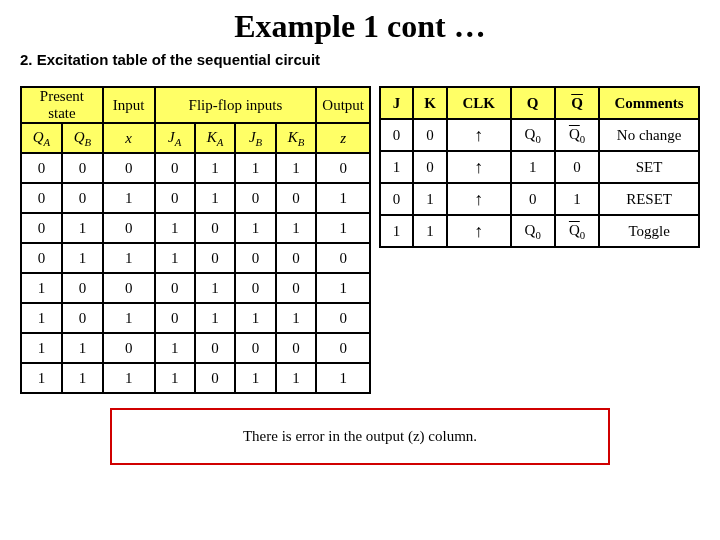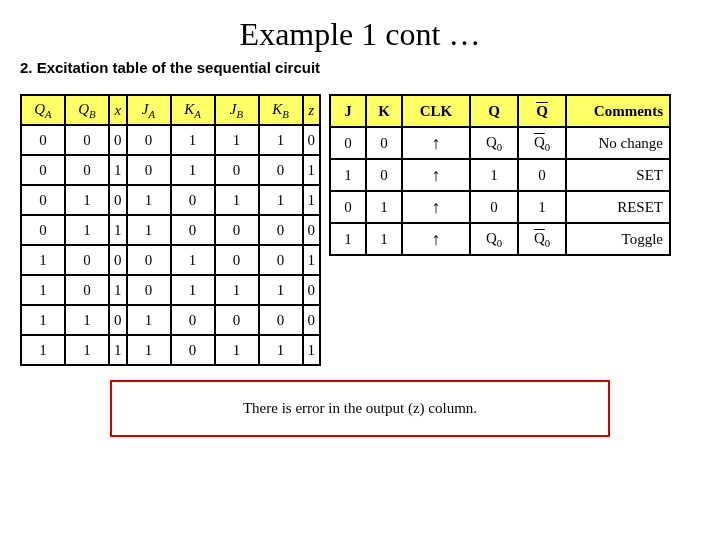--- a/index.html
+++ b/index.html
@@ -8,22 +8,22 @@
     width: 720px;
     height: 540px;
     background: #fff;
     font-family: "Times New Roman", Times, serif;
     color: #000;
     overflow: hidden;
   }
   h1.title {
     text-align: center;
     font-size: 32px;
-    font-weight: normal;
-    margin: 16px 0 6px 0;
+    font-weight: bold;
+    margin: 8px 0 6px 0;
   }
   .subtitles {
     display: flex;
     width: 100%;
     padding: 0 20px 18px 20px;
     box-sizing: border-box;
     gap: 30px;
   }
   .subtitle {
     font-family: Arial, Helvetica, sans-serif;
@@ -64,21 +64,21 @@
     height: 30px;
     padding: 0 6px;
   }
   table.truth th {
     background: #ffff66;
     font-weight: bold;
   }
   table.truth .jk { width: 22px; }
   table.truth .clk { width: 54px; }
   table.truth .q { width: 34px; }
-  table.truth .cm { width: 90px; text-align: right;}
+  table.truth .cm { width: 90px; text-align: center;}
   .sub { font-size: 0.72em; vertical-align: sub; }
   .ital { font-style: italic; }
   .overline { text-decoration: overline; }
   .arrow { font-family: Arial, sans-serif; font-weight: bold; font-size: 18px; }
   .error-box {
     margin: 14px auto 0 auto;
     width: 480px;
     border: 2px solid #d00000;
     padding: 17px 8px;
     font-family: "Times New Roman", serif;
@@ -93,20 +93,26 @@
 <h1 class="title">Example 1 cont …</h1>
 
 <div class="subtitles">
   <div class="subtitle sub-left">2. Excitation table of the sequential circuit</div>
 </div>
 
 <div class="tables-row">
 
   <table class="excite">
     <tbody>
+        <tr>
+      <th colspan="2">Present state</th>
+      <th class="w2">Input</th>
+      <th colspan="4">Flip-flop inputs</th>
+      <th class="w2">Output</th>
+    </tr>
     <tr>
       <th class="w1"><span class="ital">Q</span><span class="sub ital">A</span></th>
       <th class="w1"><span class="ital">Q</span><span class="sub ital">B</span></th>
       <th><span class="ital">x</span></th>
       <th class="w1"><span class="ital">J</span><span class="sub ital">A</span></th>
       <th class="w1"><span class="ital">K</span><span class="sub ital">A</span></th>
       <th class="w1"><span class="ital">J</span><span class="sub ital">B</span></th>
       <th class="w1"><span class="ital">K</span><span class="sub ital">B</span></th>
       <th><span class="ital">z</span></th>
     </tr>

